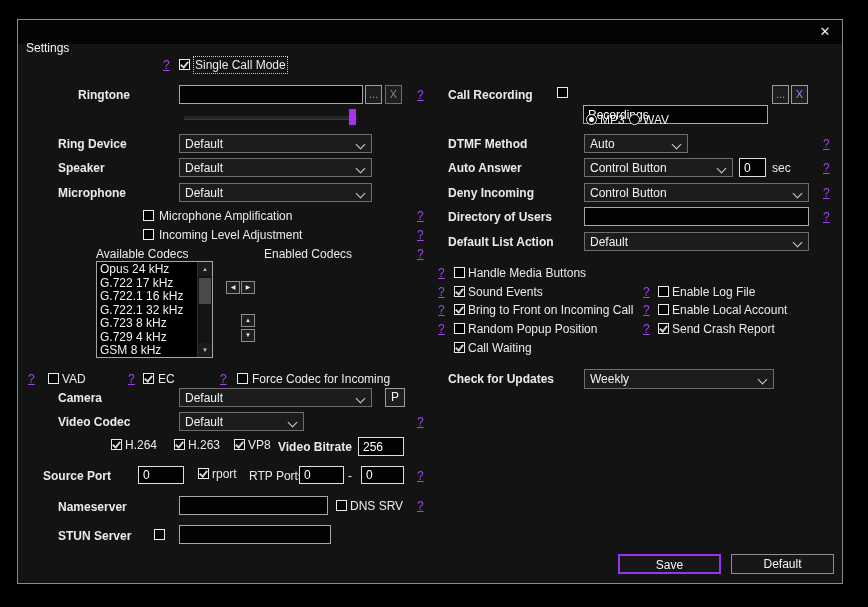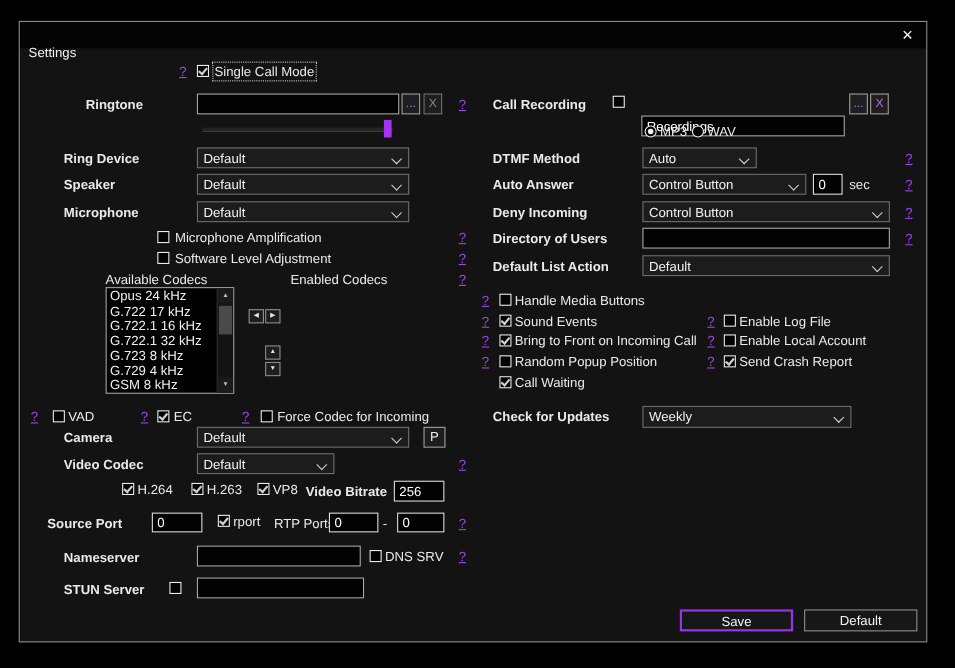--- a/index.html
+++ b/index.html
@@ -93,21 +93,21 @@
   <div class="combo" style="left:161px;top:163px;width:193px;height:19px">
     <span class="val">Default</span>
       <span class="chev"></span>
   </div>
 
   <div class="cb" style="left:125px;top:190px"></div>
   <div class="lbl" style="left:141px;top:189px">Microphone Amplification</div>
   <div class="help" style="left:399px;top:189px">?</div>
 
   <div class="cb" style="left:125px;top:209px"></div>
-  <div class="lbl" style="left:141px;top:208px">Software Level Adjustment</div>
+  <div class="lbl" style="left:141px;top:208px">Incoming Level Adjustment</div>
   <div class="help" style="left:399px;top:208px">?</div>
 
   <div class="lbl" style="left:78px;top:227px">Available Codecs</div>
   <div class="lbl" style="left:246px;top:227px">Enabled Codecs</div>
   <div class="help" style="left:399px;top:227px">?</div>
 
   <div class="listbox" style="left:78px;top:241px;width:117px;height:97px">
     <div class="list-inner">
         <div class="list-item">Opus 24 kHz</div>
         <div class="list-item">G.722 17 kHz</div>

